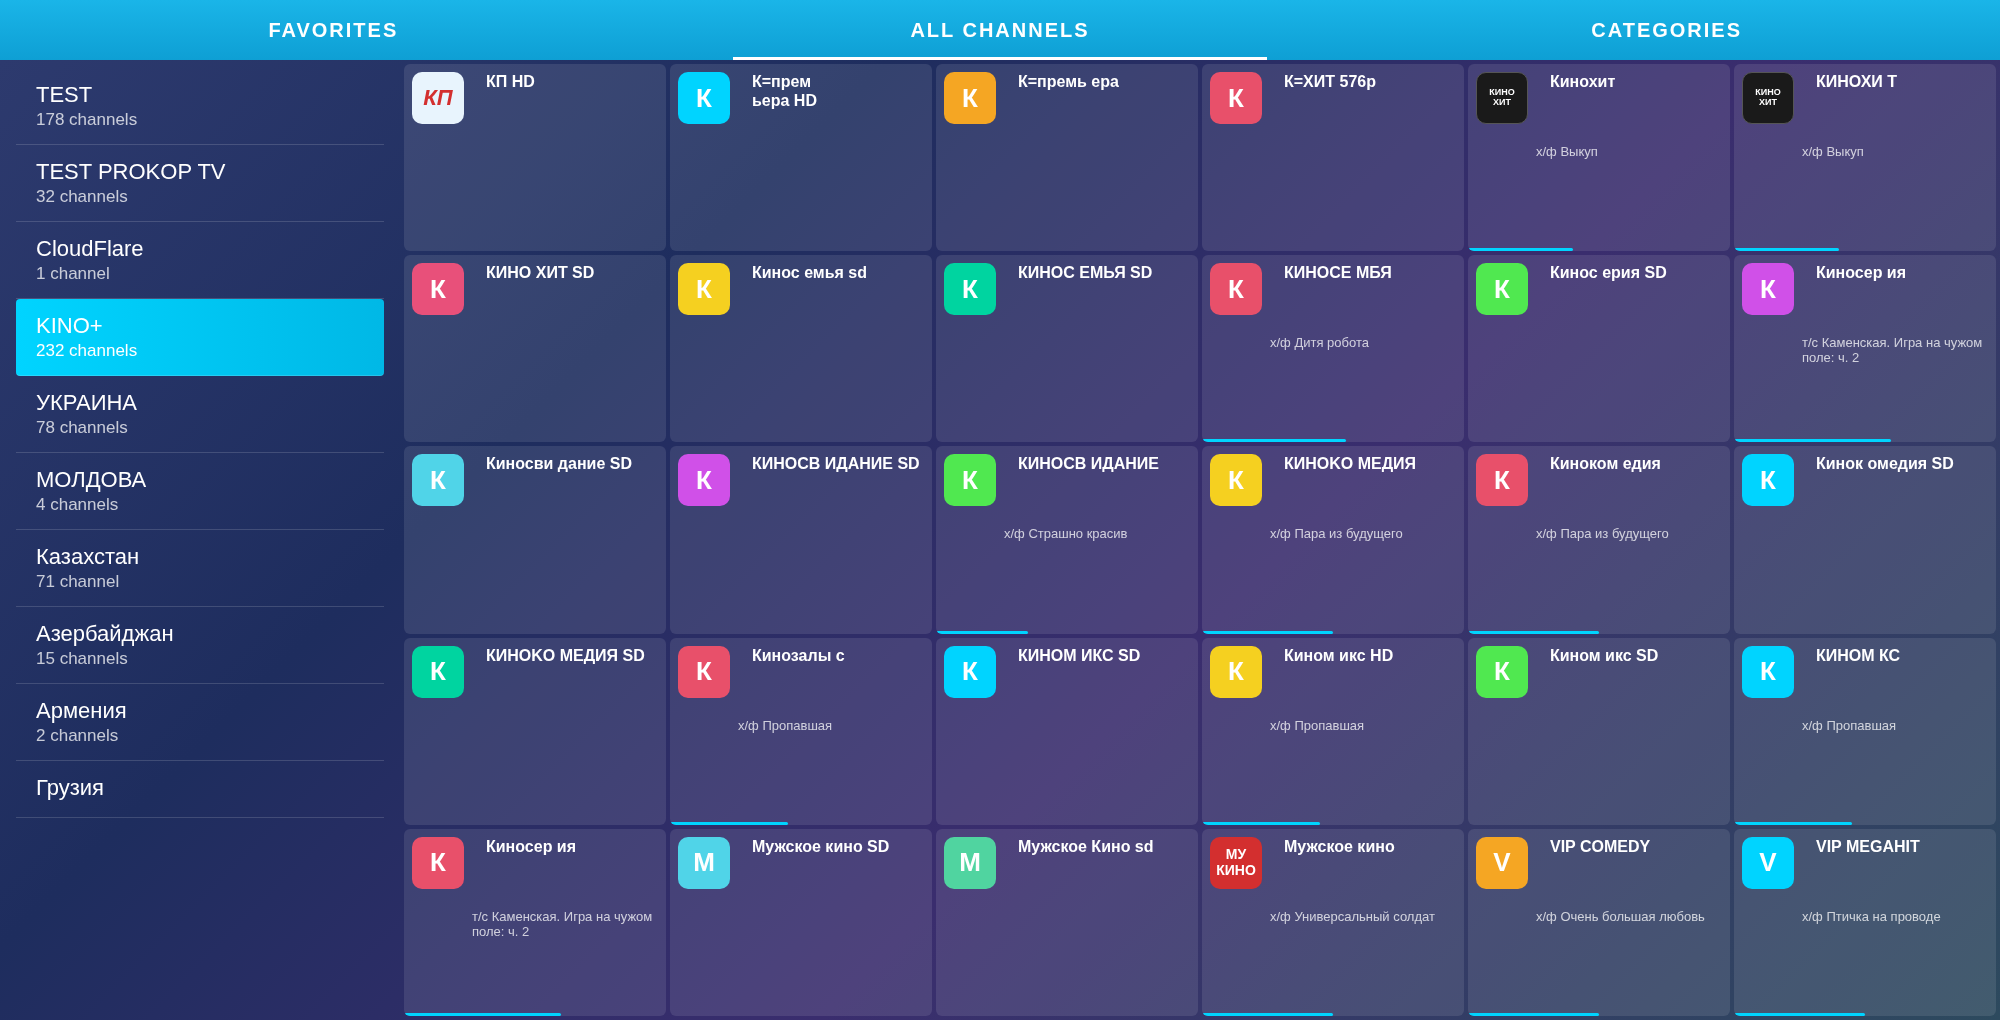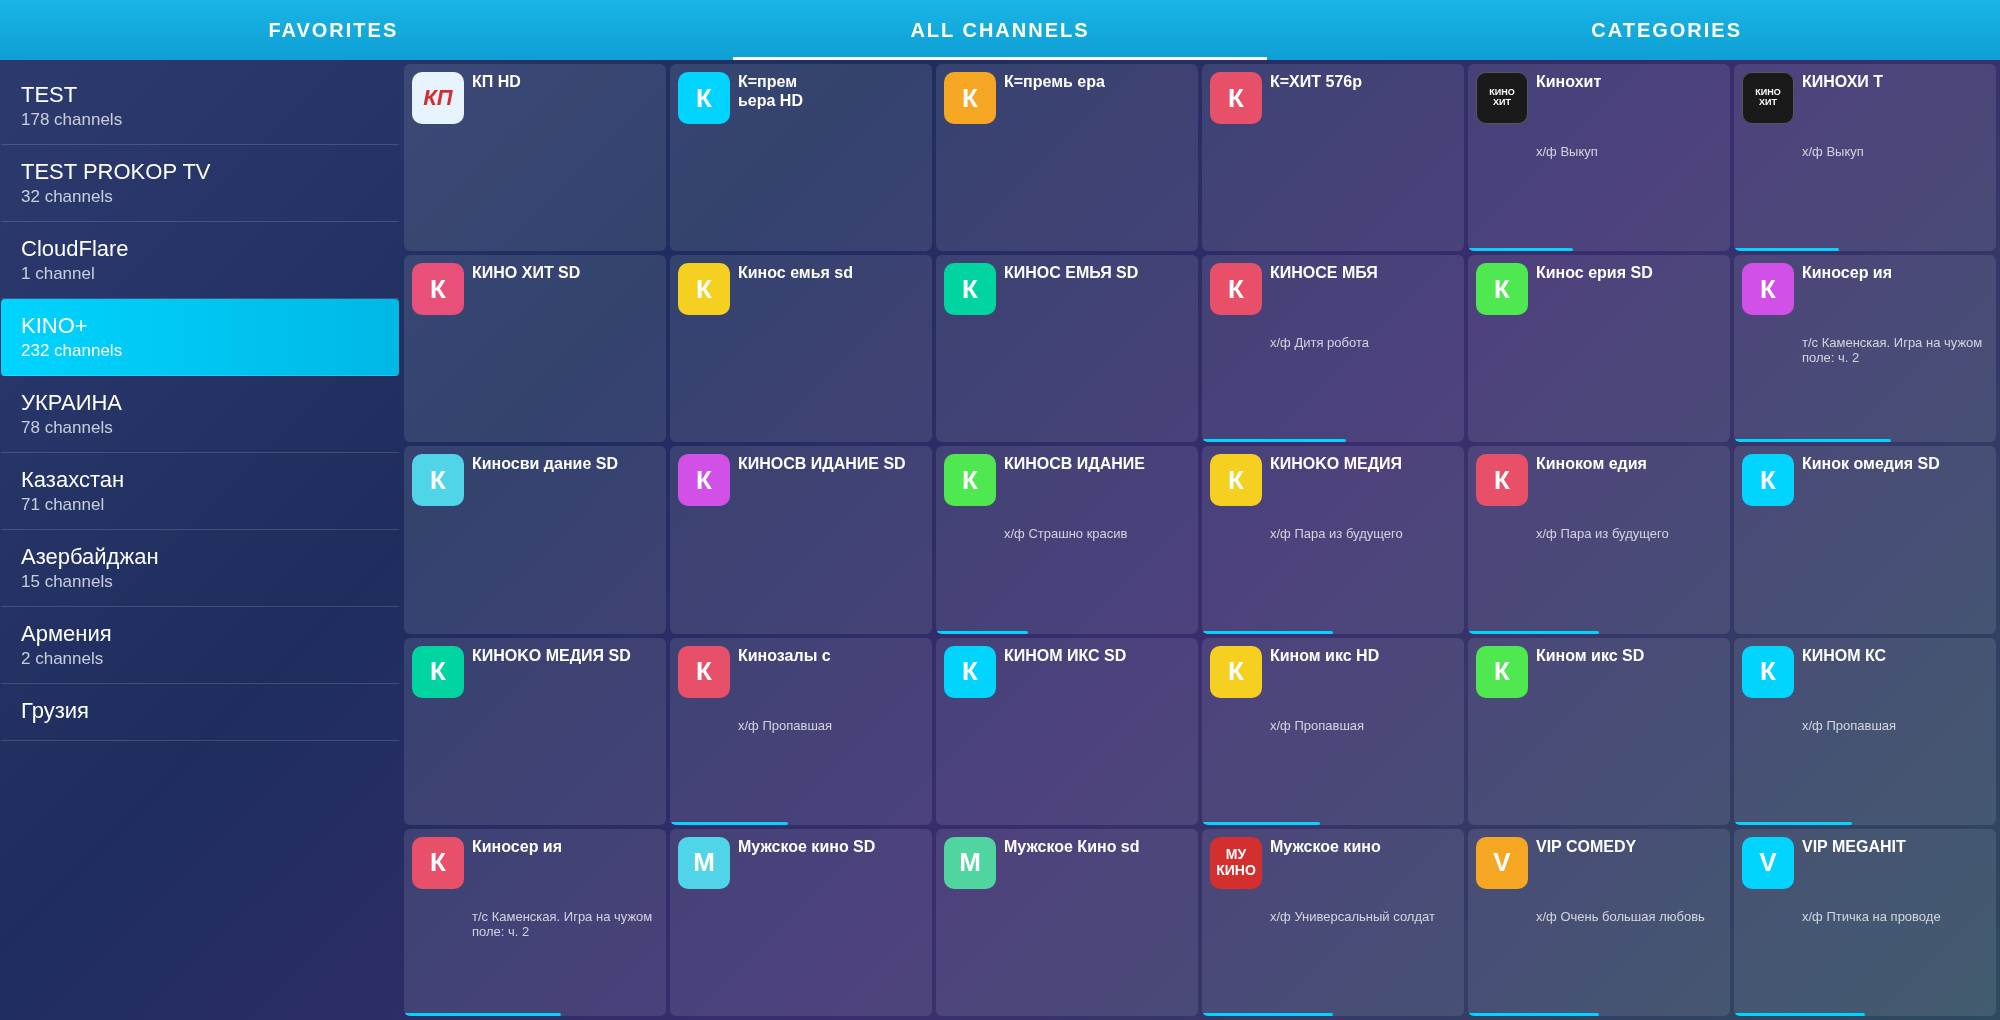--- a/index.html
+++ b/index.html
@@ -46,21 +46,21 @@
     .main-content {
       display: flex;
       height: 960px;
       background: linear-gradient(135deg, #2d3a6e 0%, #1e2d5e 30%, #3a2d6e 60%, #2d4a5e 100%);
     }
 
     
     .sidebar {
       width: 400px;
       min-width: 400px;
-      padding: 8px 1px;
+      padding: 8px 16px;
       overflow-y: auto;
     }
     .sidebar-item {
       padding: 14px 20px;
       cursor: pointer;
       border-bottom: 1px solid rgba(255,255,255,0.15);
     }
     .sidebar-item.active {
       background: linear-gradient(90deg, #00d4ff, #00b8e6);
       border-radius: 4px;
@@ -99,21 +99,21 @@
       align-items: flex-start;
       padding: 8px;
       position: relative;
       overflow: hidden;
       cursor: pointer;
     }
 
     .channel-card-inner {
       display: flex;
       align-items: flex-start;
-      gap: 8px;
+      gap: 22px;
       width: 100%;
     }
 
     .channel-logo {
       width: 52px;
       height: 52px;
       min-width: 52px;
       border-radius: 10px;
       display: flex;
       align-items: center;
@@ -199,20 +199,24 @@
   </div>
       <div class="sidebar-item active">
     <div class="sidebar-item-name">KINO+</div>
     <div class="sidebar-item-count">232 channels</div>
   </div>
       <div class="sidebar-item">
     <div class="sidebar-item-name">УКРАИНА</div>
     <div class="sidebar-item-count">78 channels</div>
   </div>
       <div class="sidebar-item">
+    <div class="sidebar-item-name">МОЛДОВА</div>
+    <div class="sidebar-item-count">4 channels</div>
+  </div>
+      <div class="sidebar-item">
     <div class="sidebar-item-name">Казахстан</div>
     <div class="sidebar-item-count">71 channel</div>
   </div>
       <div class="sidebar-item">
     <div class="sidebar-item-name">Азербайджан</div>
     <div class="sidebar-item-count">15 channels</div>
   </div>
       <div class="sidebar-item">
     <div class="sidebar-item-name">Армения</div>
     <div class="sidebar-item-count">2 channels</div>

